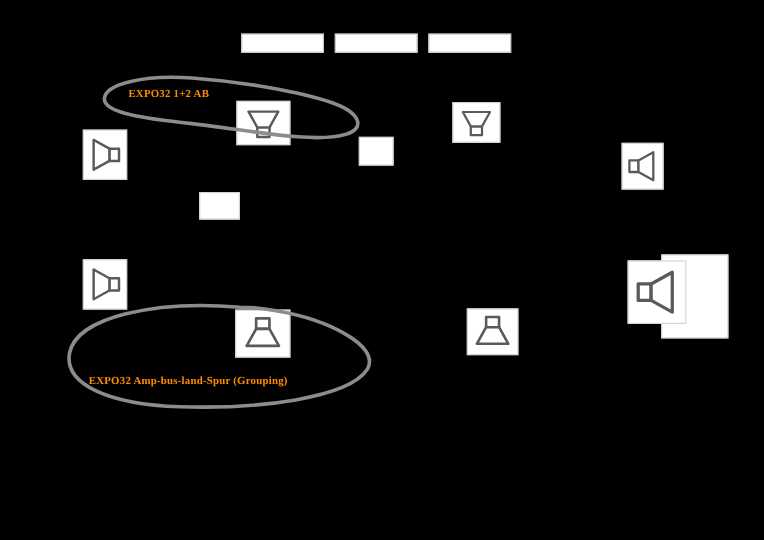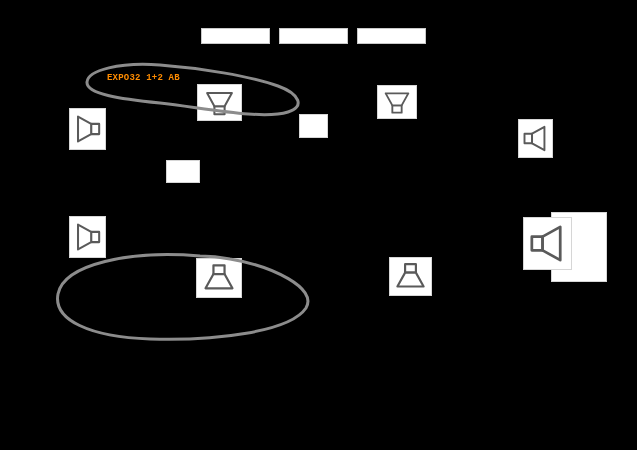--- a/index.html
+++ b/index.html
@@ -1,17 +1,17 @@
 <!DOCTYPE html>
 <html><head>
 <meta charset="utf-8">
 <style>
   html,body{margin:0;padding:0;background:#000;}
   .stage{position:relative;width:612px;height:450px;background:#000;overflow:hidden;
-         font-family:Liberation Mono, monospace;}
+         font-family:Liberation Serif, serif;}
   .toolbar{position:absolute;left:201px;top:28px;display:flex;gap:9px;z-index:4;}
   .tb{width:69px;height:16px;background:#fff;border:1px solid #c9c9c9;padding:0;
       font-size:9px;color:#222;font-family:"Liberation Sans",sans-serif;}
   .loops{position:absolute;left:0;top:0;width:637px;height:450px;pointer-events:none;z-index:5;}
   .loops path{fill:none;stroke-width:3;stroke-linecap:round;}
   .speaker{position:absolute;background:#fff;border:1px solid #d6d6d6;box-sizing:border-box;z-index:3;}
   .glyph{width:100%;height:100%;display:block;}
   .wbox{position:absolute;background:#fff;border:1px solid #d6d6d6;box-sizing:border-box;z-index:3;}
   .rect-panel{position:absolute;background:#fff;border:1px solid #d6d6d6;box-sizing:border-box;z-index:2;}
   .label{position:absolute;font-weight:bold;font-size:9px;letter-spacing:0.2px;
@@ -23,20 +23,21 @@
 <div class="stage">
 
   <div class="toolbar">
     <button class="tb"></button>
     <button class="tb"></button>
     <button class="tb"></button>
   </div>
 
   <div class="label" style="left: 107px; top: 73px; color: rgb(255, 140, 0);">EXPO32 1+2 AB</div>
 
+  <div class="label" style="left: 74px; top: 312px; color: rgb(255, 140, 0);">EXPO32 Amp-bus-land-Spur (Grouping)</div>
 
   <div id="objects">
       <div class="speaker" style="left: 69px; top: 108px; width: 37px; height: 42px;">
         <div class="glyph" style="transform:rotate(180deg)"><svg viewBox="0 0 24 24" width="100%" height="100%" preserveAspectRatio="xMidYMid meet">
             <g fill="#ffffff" stroke="#5a5a5a" stroke-width="1.4" stroke-linejoin="round">
               <rect x="4" y="8.5" width="5.5" height="7"></rect>
               <path d="M9.5 8.5 L18.5 3.5 L18.5 20.5 L9.5 15.5 Z"></path>
             </g>
           </svg></div>
       </div>

